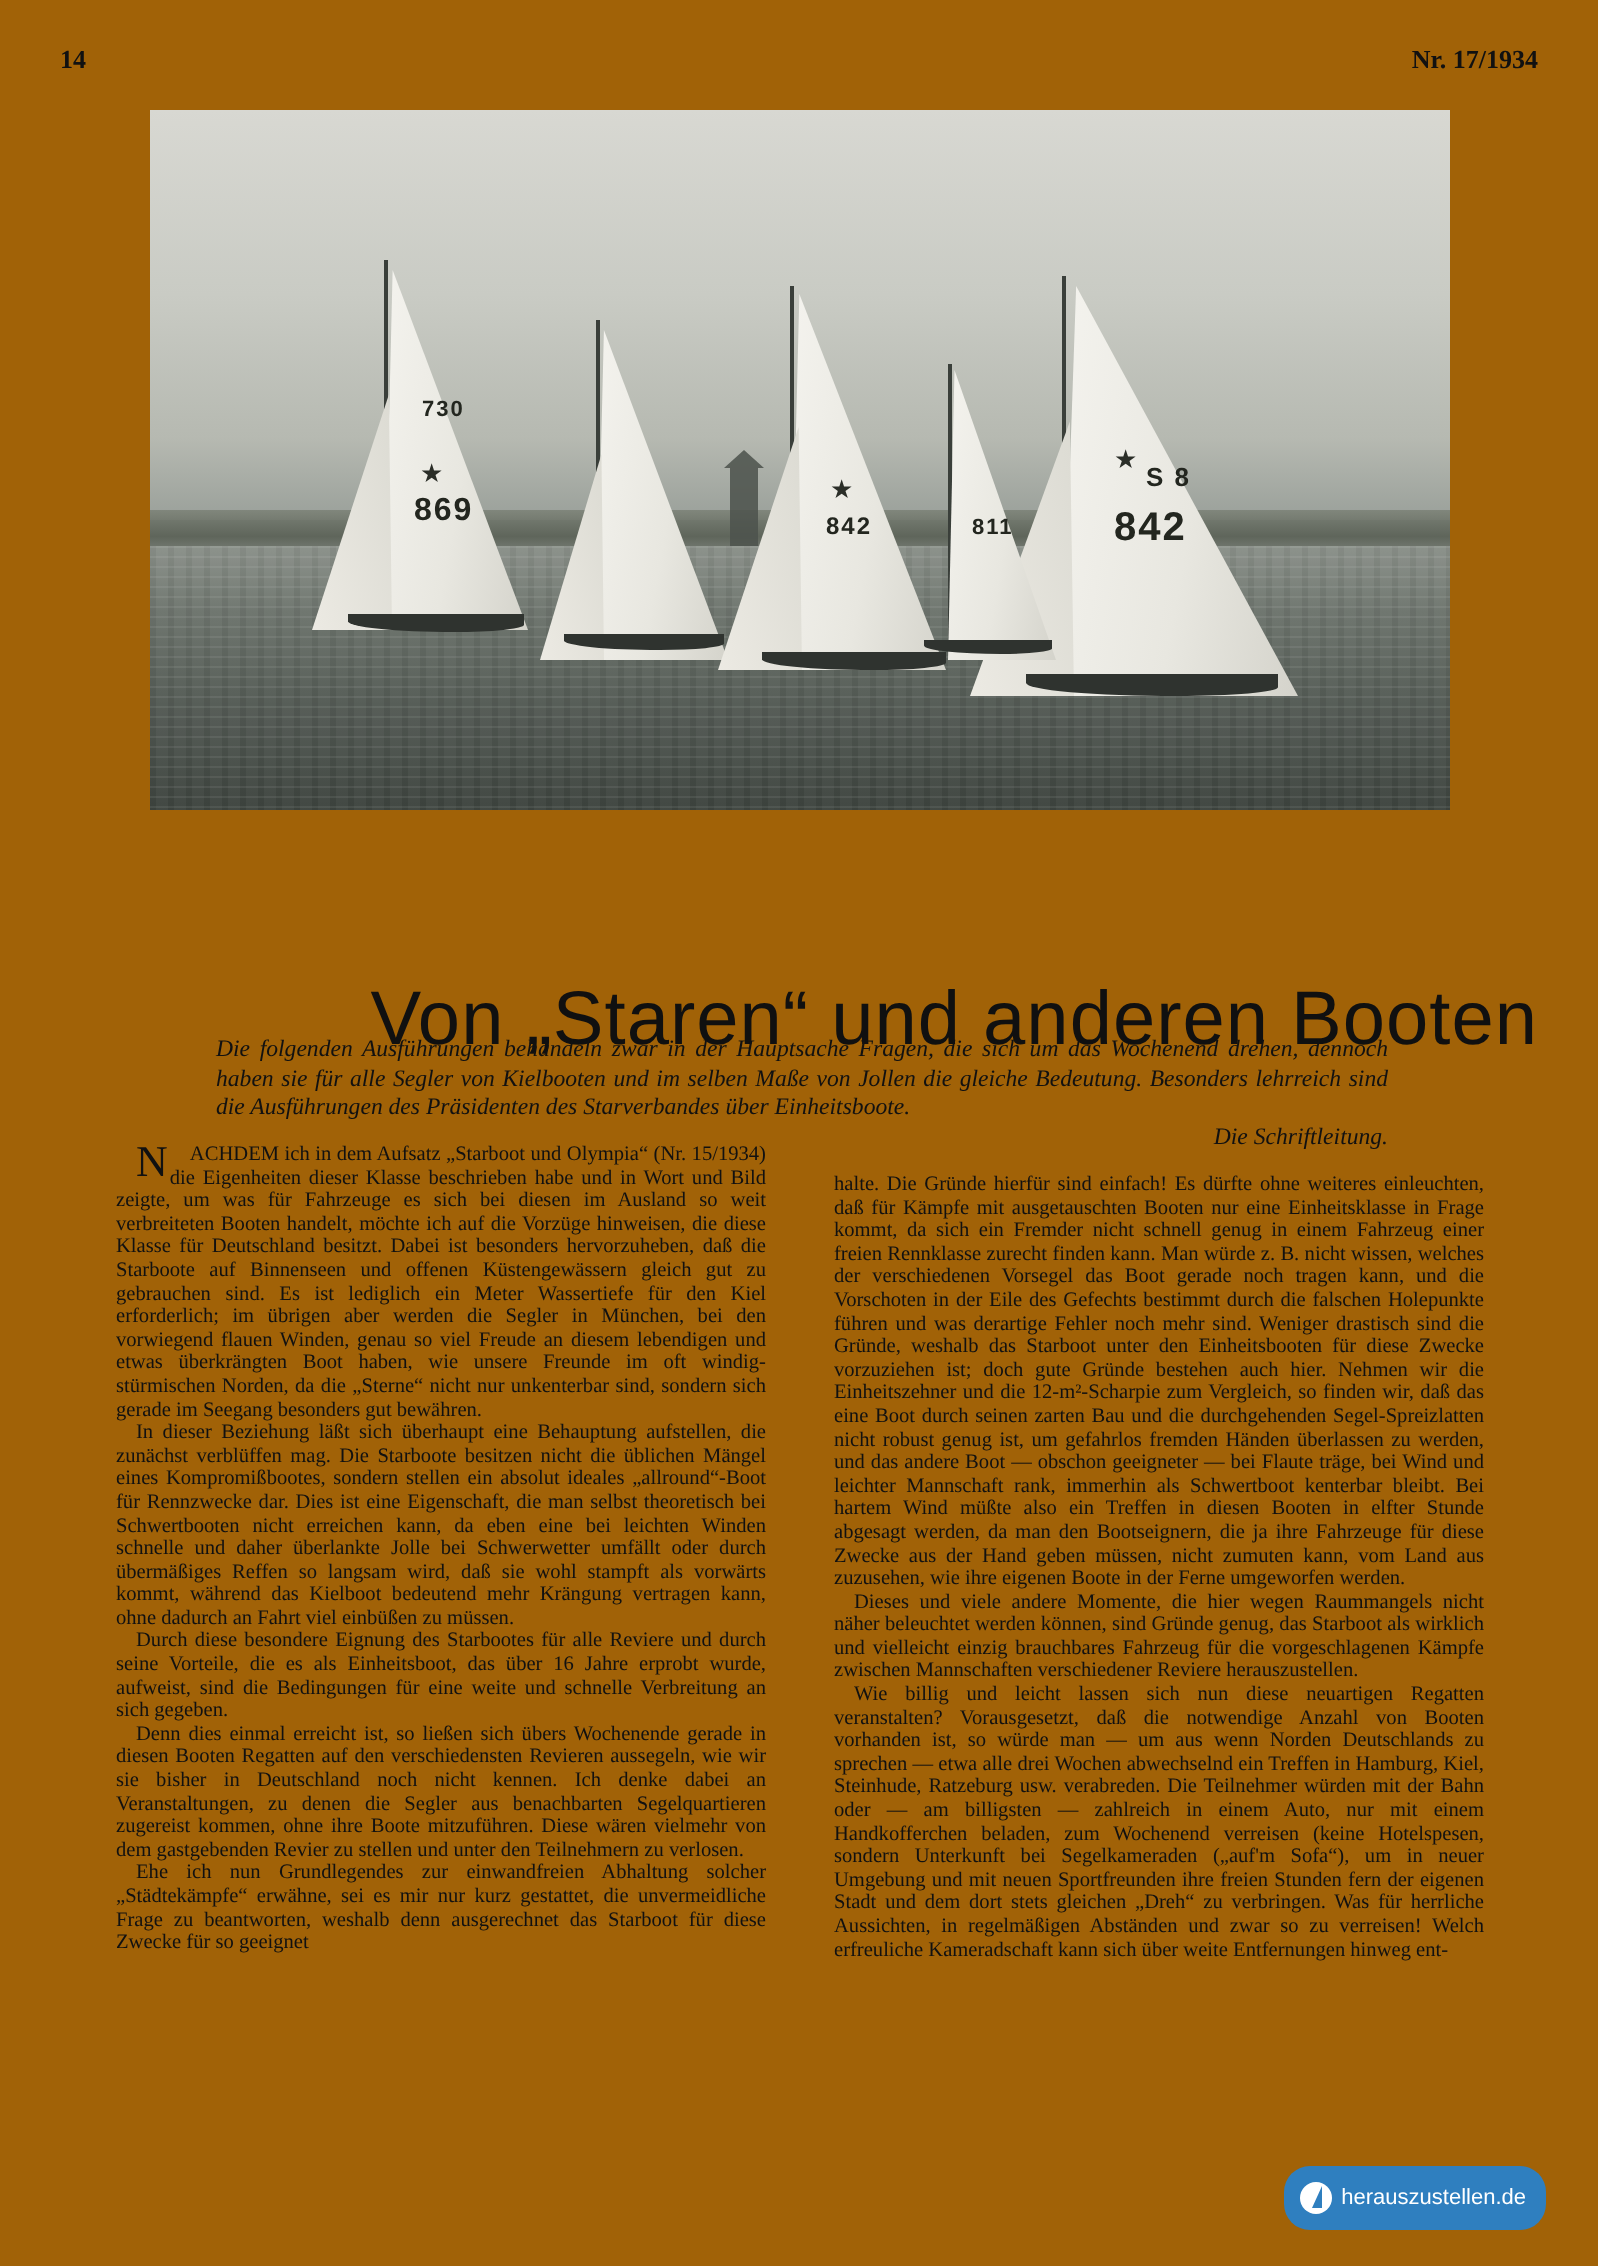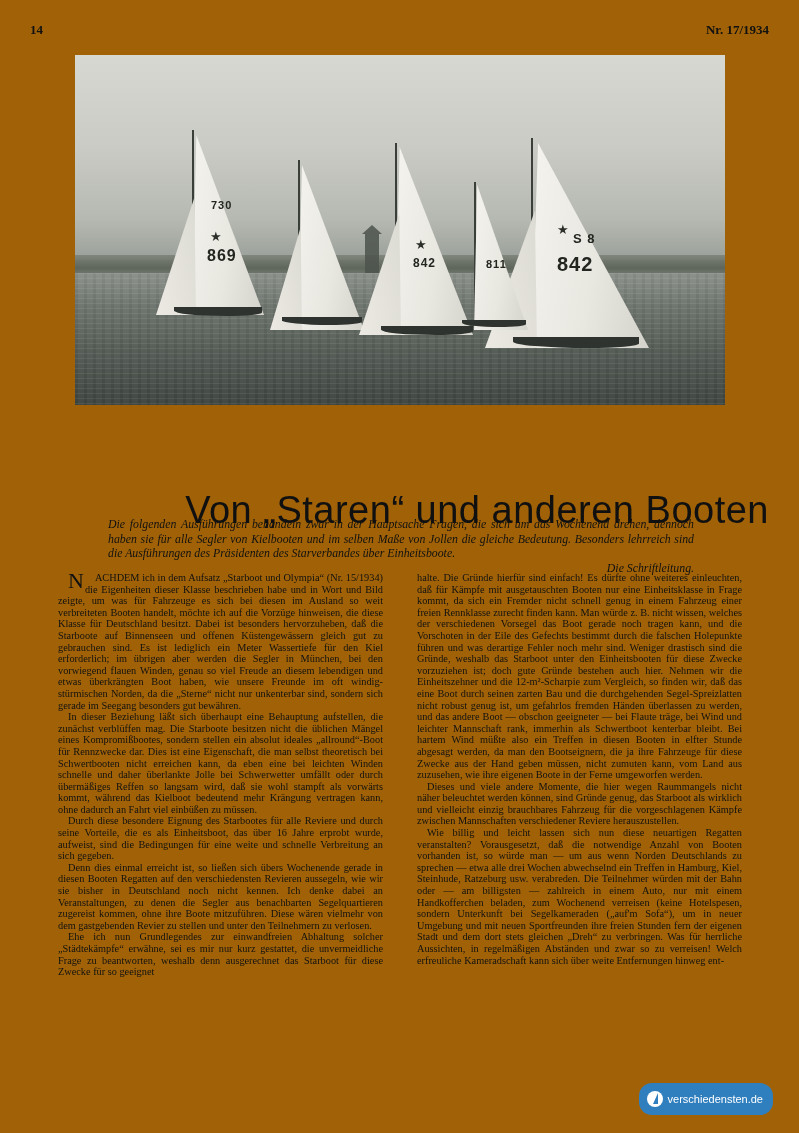--- a/index.html
+++ b/index.html
@@ -203,21 +203,21 @@
     text-align: justify;
     color: #111;
     font-family: "Liberation Serif", serif;
   }
   .col.left { left: 0; }
   .col.right { left: 359px; }
   .col p {
     margin: 0;
     text-indent: 10px;
   }
-  .col p.noindent { text-indent: 0; }
+  .col p.noindent { text-indent: 0; margin-top: 15px; }
   .dropcap-para {
     text-indent: 0;
   }
   .dropcap {
     float: left;
     font-size: 22px;
     line-height: 18px;
     padding-right: 1px;
     font-family: "Liberation Serif", serif;
   }
@@ -333,16 +333,16 @@
     </div>
     <div class="col right">
       <p class="noindent">halte. Die Gründe hierfür sind einfach! Es dürfte ohne weiteres einleuchten, daß für Kämpfe mit ausgetauschten Booten nur eine Einheitsklasse in Frage kommt, da sich ein Fremder nicht schnell genug in einem Fahrzeug einer freien Rennklasse zurecht finden kann. Man würde z. B. nicht wissen, welches der verschiedenen Vorsegel das Boot gerade noch tragen kann, und die Vorschoten in der Eile des Gefechts bestimmt durch die falschen Holepunkte führen und was derartige Fehler noch mehr sind. Weniger drastisch sind die Gründe, weshalb das Starboot unter den Einheitsbooten für diese Zwecke vorzuziehen ist; doch gute Gründe bestehen auch hier. Nehmen wir die Einheitszehner und die 12-m²-Scharpie zum Vergleich, so finden wir, daß das eine Boot durch seinen zarten Bau und die durchgehenden Segel-Spreizlatten nicht robust genug ist, um gefahrlos fremden Händen überlassen zu werden, und das andere Boot — obschon geeigneter — bei Flaute träge, bei Wind und leichter Mannschaft rank, immerhin als Schwertboot kenterbar bleibt. Bei hartem Wind müßte also ein Treffen in diesen Booten in elfter Stunde abgesagt werden, da man den Bootseignern, die ja ihre Fahrzeuge für diese Zwecke aus der Hand geben müssen, nicht zumuten kann, vom Land aus zuzusehen, wie ihre eigenen Boote in der Ferne umgeworfen werden.</p>
       <p>Dieses und viele andere Momente, die hier wegen Raummangels nicht näher beleuchtet werden können, sind Gründe genug, das Starboot als wirklich und vielleicht einzig brauchbares Fahrzeug für die vorgeschlagenen Kämpfe zwischen Mannschaften verschiedener Reviere herauszustellen.</p>
       <p>Wie billig und leicht lassen sich nun diese neuartigen Regatten veranstalten? Vorausgesetzt, daß die notwendige Anzahl von Booten vorhanden ist, so würde man — um aus wenn Norden Deutschlands zu sprechen — etwa alle drei Wochen abwechselnd ein Treffen in Hamburg, Kiel, Steinhude, Ratzeburg usw. verabreden. Die Teilnehmer würden mit der Bahn oder — am billigsten — zahlreich in einem Auto, nur mit einem Handkofferchen beladen, zum Wochenend verreisen (keine Hotelspesen, sondern Unterkunft bei Segelkameraden („auf'm Sofa“), um in neuer Umgebung und mit neuen Sportfreunden ihre freien Stunden fern der eigenen Stadt und dem dort stets gleichen „Dreh“ zu verbringen. Was für herrliche Aussichten, in regelmäßigen Abständen und zwar so zu verreisen! Welch erfreuliche Kameradschaft kann sich über weite Entfernungen hinweg ent-</p>
     </div>
   </div>
 
   <div class="footer-logo">
     <span class="mark"></span>
-    <span>verschiedensten.de</span>
+    <span>herauszustellen.de</span>
   </div>
 
 </div>
 
 </body></html>

